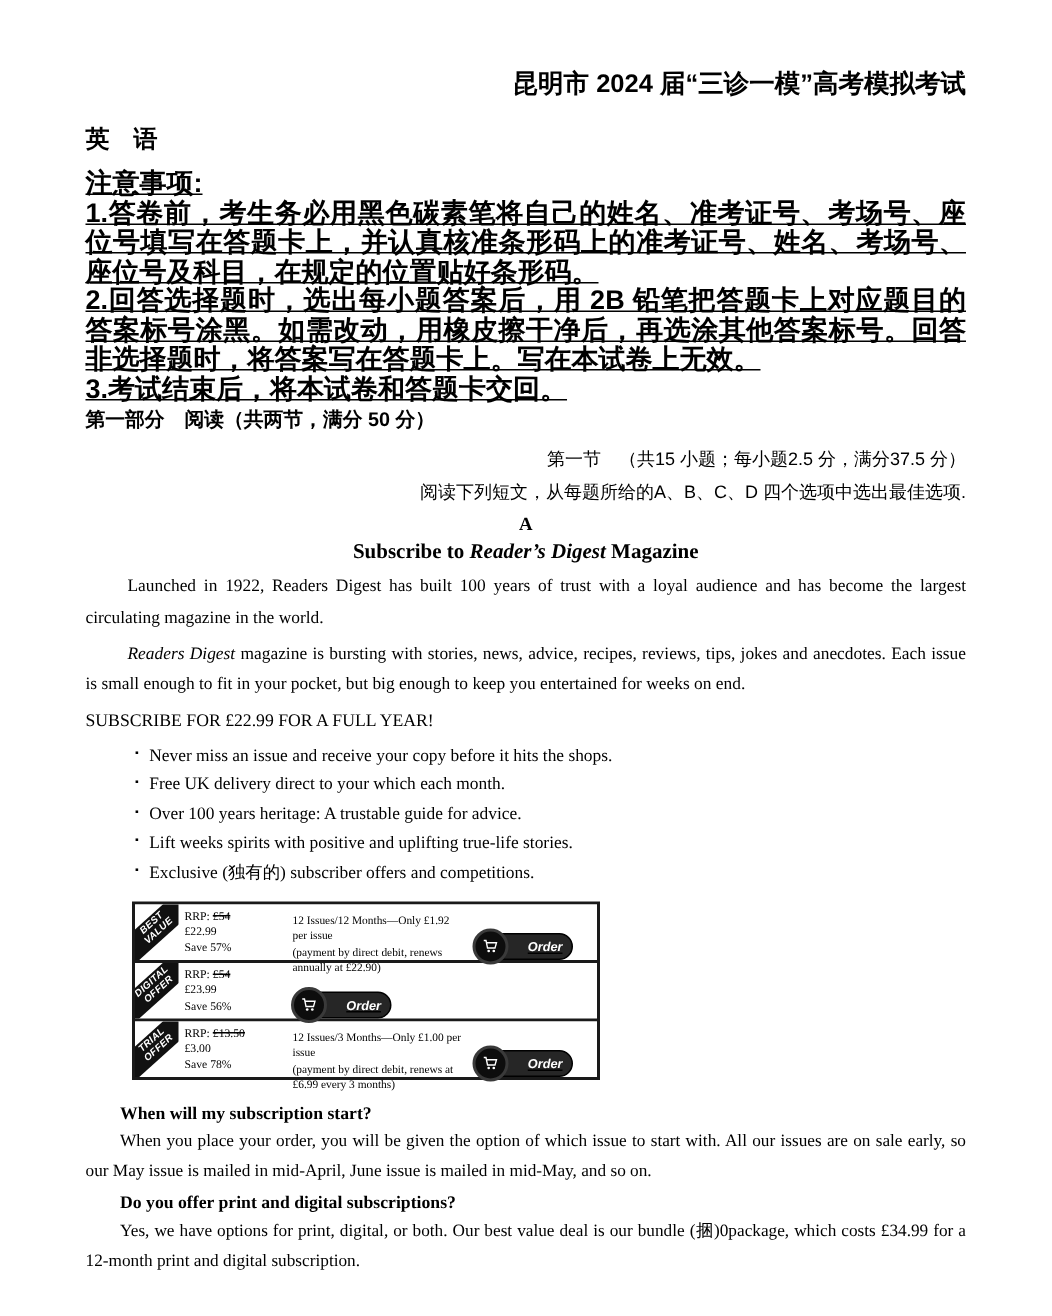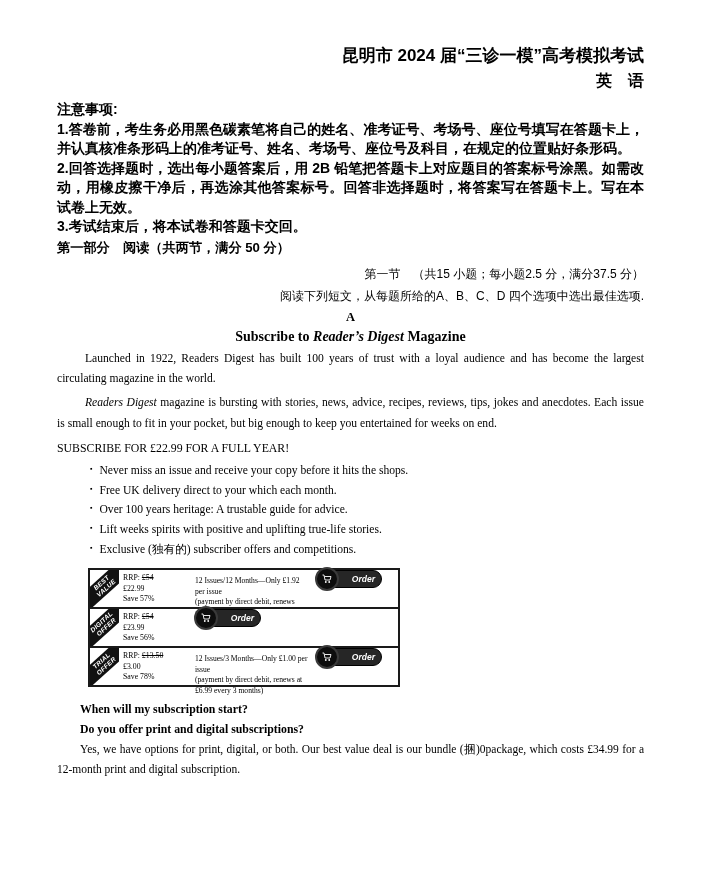--- a/index.html
+++ b/index.html
@@ -3,26 +3,26 @@
 <meta charset="utf-8">
 <style>
   html,body{margin:0;padding:0;background:#fff;}
   body{width:701px;height:877px;overflow:hidden;color:#000;
        font-family:"Liberation Serif", serif;}
   .page{width:587px;padding:44px 57px 0 57px;}
 
   
   .doc-title{font-size:17px;font-weight:bold;text-align:right;line-height:24px;
              font-family:"Liberation Sans", sans-serif;}
-  .doc-subject{font-size:16px;font-weight:bold;text-align:right;line-height:22px;
-               margin-top:2px;font-family:Liberation Serif, serif;}
-
-  
-  .notice{margin-top:8px;font-size:14px;font-weight:bold;line-height:19.5px;
-          font-family:"Liberation Sans", sans-serif;}
+  .doc-subject{font-size:16px;font-weight:bold;text-align:left;line-height:22px;
+               margin-top:15px;font-family:Liberation Mono, monospace;}
+
+  
+  .notice{margin-top:8px;font-size:18px;font-weight:bold;line-height:19.5px;
+          font-family:"Liberation Sans", sans-serif;text-decoration:underline;}
   .notice p{margin:0;text-align:justify;}
   .part1{font-size:13.2px;font-weight:bold;line-height:20px;margin:1px 0 0 0;
          font-family:"Liberation Sans", sans-serif;}
 
   
   .sec1{font-size:12px;line-height:22px;margin:5px 0 0 0;
         font-family:"Liberation Sans", sans-serif;}
   .sec1 p{margin:0;text-align:right;}
 
   .passage-label{font-size:12.5px;font-weight:bold;text-align:center;line-height:19px;margin-top:1px;}
@@ -42,21 +42,21 @@
   .offer-row{display:flex;align-items:stretch;height:37px;border-bottom:2px solid #1a1a1a;background:#fff;}
   .offer-row:last-child{border-bottom:none;}
   .badge-cell{width:29px;position:relative;overflow:hidden;flex:none;}
   .badge{position:absolute;left:-16px;top:7px;width:60px;transform:rotate(-42deg);
          background:#111;color:#fff;text-align:center;padding:2px 0;
          font-family:"Liberation Sans", sans-serif;font-weight:bold;font-style:italic;
          font-size:6.5px;line-height:6.5px;letter-spacing:.3px;}
   .price-cell{width:66px;flex:none;padding:3px 2px 0 4px;
               font-size:7.8px;line-height:10.5px;font-family:"Liberation Serif", serif;}
   .desc-cell{flex:1;padding:6px 2px 0 4px;font-size:7.6px;line-height:10.5px;}
-  .order-cell{width:74px;flex:none;display:flex;align-items:flex-start;justify-content:flex-start;padding-left:12px;}
+  .order-cell{width:74px;flex:none;display:flex;align-items:flex-end;justify-content:flex-start;padding-left:12px;text-decoration:underline;}
   .order-btn{position:relative;width:50px;height:16px;background:#262626;border:1px solid #000;
              border-radius:9px;display:flex;align-items:center;justify-content:flex-end;padding-right:6px;
              color:#fff;font-size:8.5px;font-weight:bold;font-style:italic;
              font-family:"Liberation Sans", sans-serif;}
   .order-circle{position:absolute;left:-10px;top:-4px;width:20px;height:20px;border-radius:50%;
                 background:#0d0d0d;border:2px solid #3a3a3a;display:flex;align-items:center;justify-content:center;}
   .strike{text-decoration:line-through;}
 
   
   .faq{margin-top:13px;}
@@ -187,17 +187,18 @@
           </span>
           <span>Order</span>
         </div>
       </div>
     </div>
 
   </div>
 
   <div class="faq">
     <p class="faq-q">When will my subscription start?</p>
+    <p class="faq-a">When you place your order, you will be given the option of which issue to start with. All our issues are on sale early, so our May issue is mailed in mid-April, June issue is mailed in mid-May, and so on.</p>
     <p class="faq-q">Do you offer print and digital subscriptions?</p>
     <p class="faq-a">Yes, we have options for print, digital, or both. Our best value deal is our bundle (捆)0package, which costs £34.99 for a 12-month print and digital subscription.</p>
   </div>
 
 </div>
 
 </body></html>

